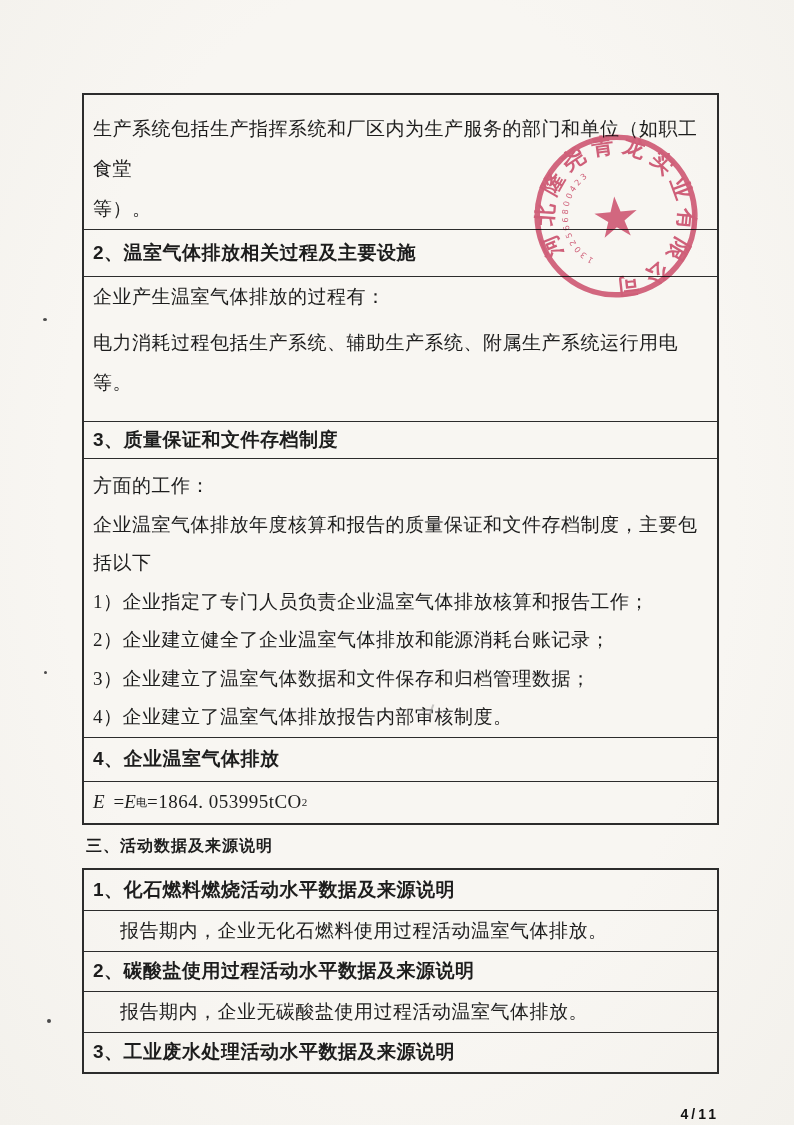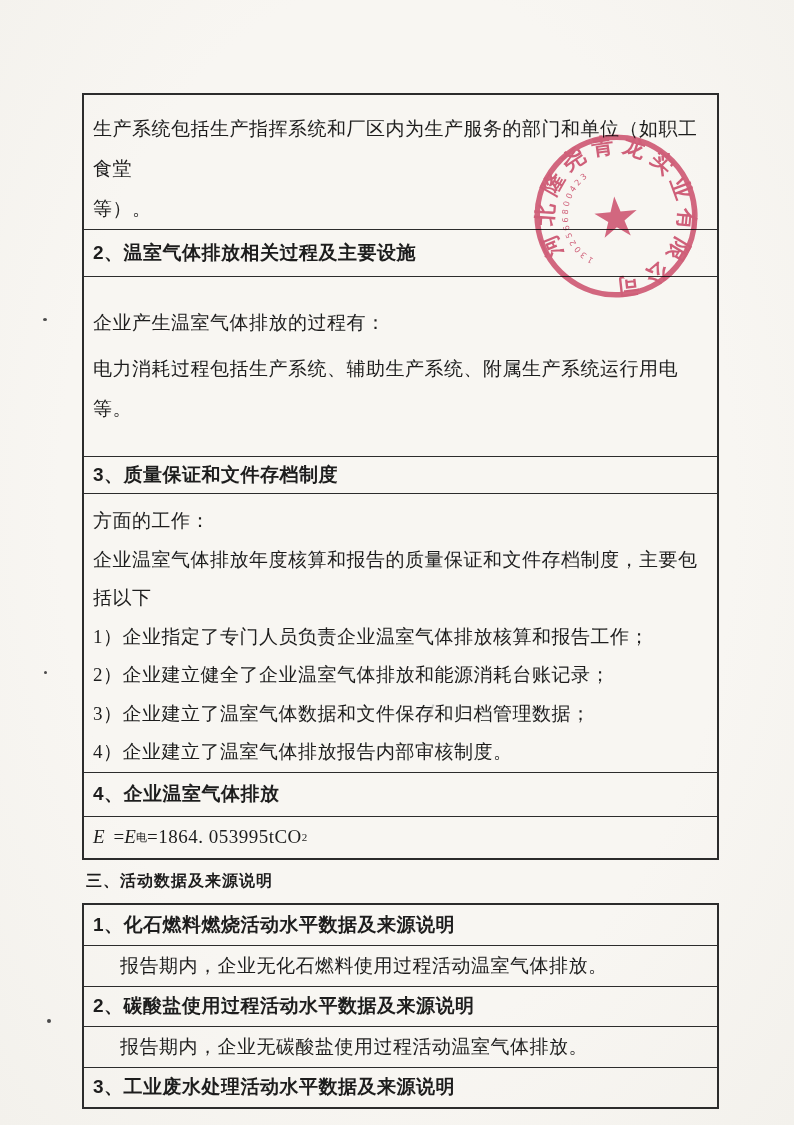--- a/index.html
+++ b/index.html
@@ -27,23 +27,23 @@
   .cell-text{font-size:19px;letter-spacing:.5px;}
   .cell-text p{margin:0;line-height:40px;}
 
   .head-row{
     font-family:"Liberation Sans","DejaVu Sans",sans-serif;
     font-weight:bold;font-size:19px;letter-spacing:.5px;
     display:flex;align-items:center;
   }
   .r1{min-height:75px;padding-top:14px;}
   .r2{min-height:47px;}
-  .r3{min-height:145px;padding-top:26px;}
+  .r3{min-height:145px;}
   .r3 p + p{margin-top:6px;}
-  .r4{min-height:37px;margin-top:27px;}
+  .r4{min-height:37px;}
   .r5{min-height:245px;padding-top:8px;}
   .r5 p{line-height:38.5px;}
   .r6{min-height:44px;align-items:center;}
   .r7{min-height:42px;display:flex;align-items:center;font-size:19px;}
 
   .formula i{font-style:italic;font-family:"Liberation Serif",serif;}
   .formula .gap{display:inline-block;width:9px;}
   .formula sub{font-size:11px;vertical-align:-4px;letter-spacing:0;}
   .formula .num{letter-spacing:.5px;}
 

